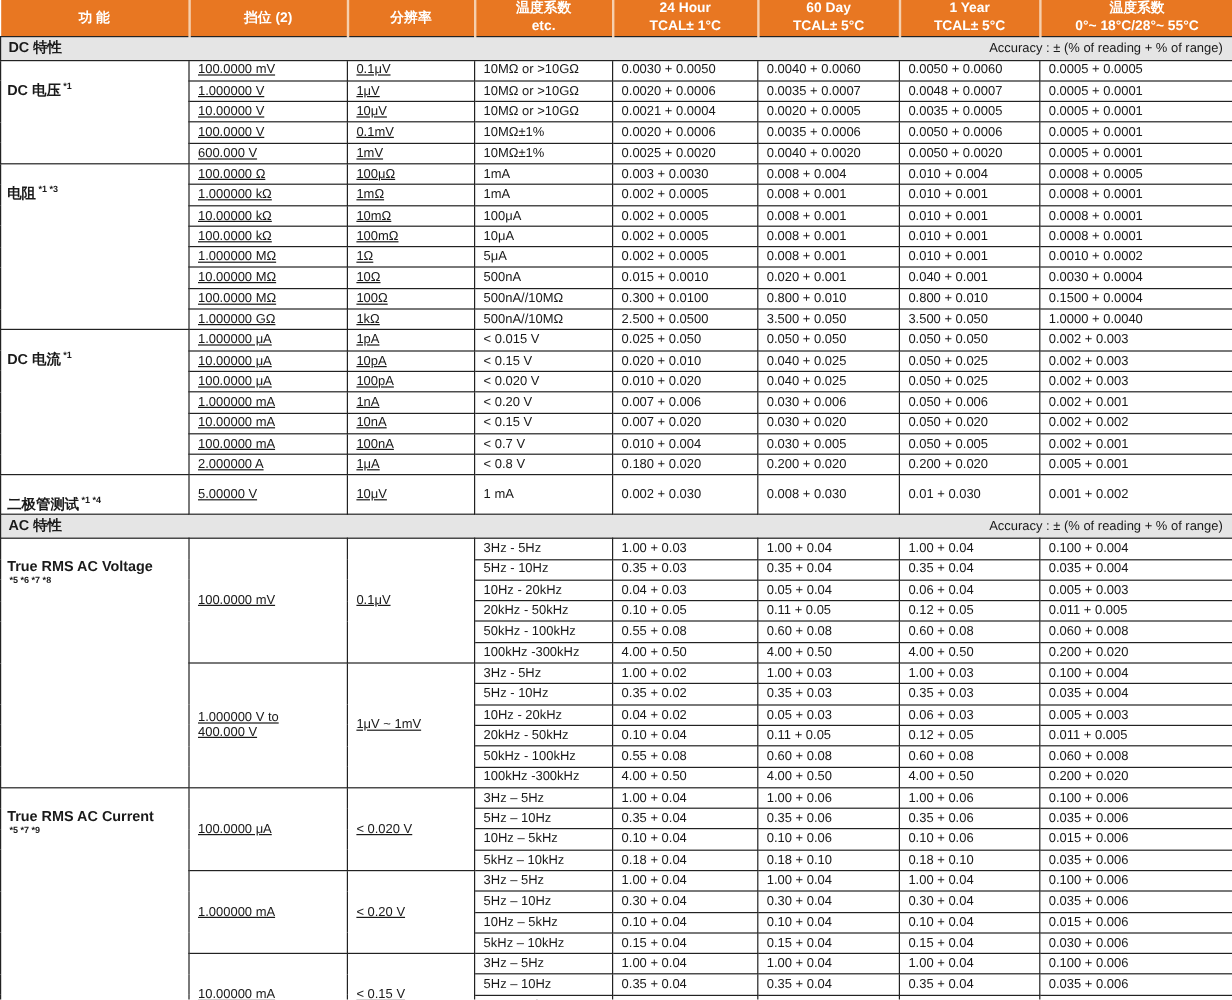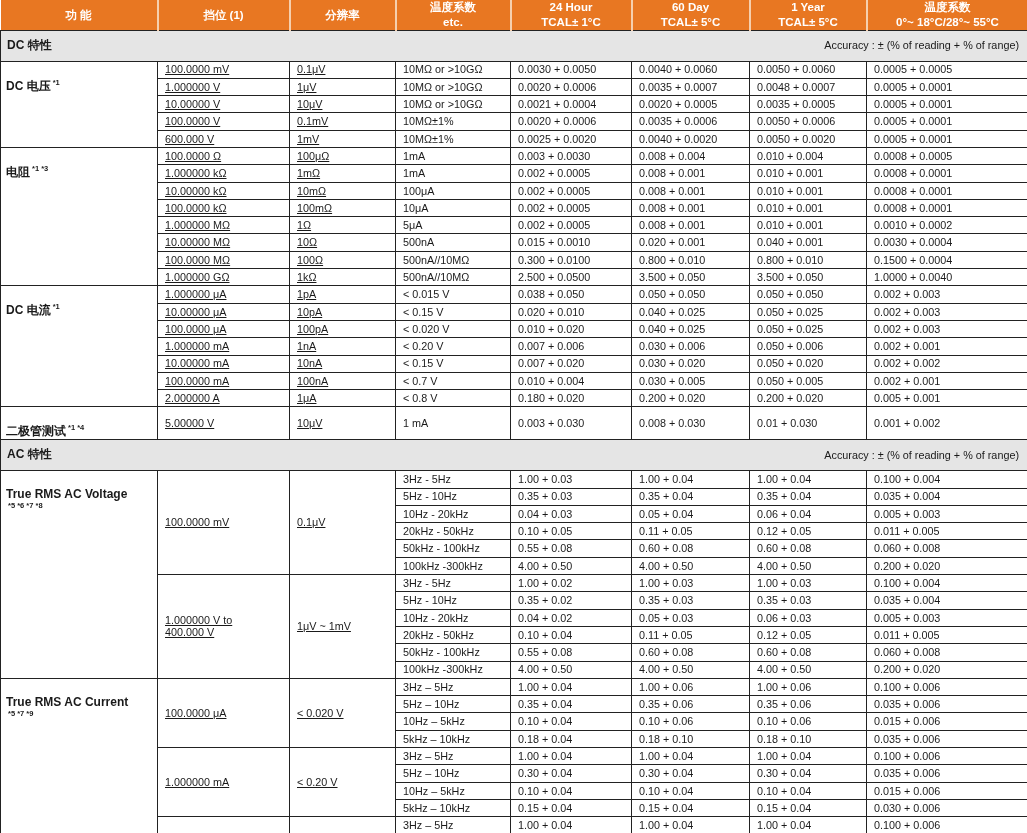--- a/index.html
+++ b/index.html
@@ -16,21 +16,21 @@
     height: 30px; line-height: 1.25; padding: 0 2px;
     white-space: pre-line; border: 0; border-left: 2px solid #f6cfad;
   }
   thead th:first-child { border-left: 0; }
   tbody td {
     border: 1px solid #222222; background: #ffffff;
     font-size: 10.8px; color: #1a1a1a; line-height: 1.15;
     padding: 0 7px; vertical-align: middle;
   }
   tr.data-row { height: 17.3px; }
-  tr.section-row { height: 31px; }
+  tr.section-row { height: 20px; }
   tr.section-row td { background: #E5E5E5; padding: 0 6px; }
   .section-inner { display: flex; justify-content: space-between; align-items: center; }
   .section-label { font-weight: bold; font-size: 12px; }
   .section-note { font-size: 10.8px; padding-right: 2px; margin-left: 35px; }
   td.function-cell {
     vertical-align: top; font-weight: bold; font-size: 12px;
     padding: 17px 4px 0 5px; line-height: 1.15;
   }
   sup.fn { font-size: 7.5px; font-weight: bold; margin-left: 2px; }
   td.range-cell, td.resolution-cell { white-space: pre-line; text-decoration: underline; }
@@ -46,21 +46,21 @@
       <col style="width: 106px;">
       <col style="width: 115px;">
       <col style="width: 121px;">
       <col style="width: 118px;">
       <col style="width: 117px;">
       <col style="width: 161px;">
     </colgroup>
   <thead>
       <tr>
         <th>功  能</th>
-        <th>挡位 (1)</th>
+        <th>挡位 (2)</th>
         <th>分辨率</th>
         <th>温度系数
 etc.</th>
         <th>24 Hour
 TCAL± 1°C</th>
         <th>60 Day
 TCAL± 5°C</th>
         <th>1 Year
 TCAL± 5°C</th>
         <th>温度系数
@@ -193,21 +193,21 @@
         <td class="value-cell">2.500 + 0.0500</td>
         <td class="value-cell">3.500 + 0.050</td>
         <td class="value-cell">3.500 + 0.050</td>
         <td class="value-cell">1.0000 + 0.0040</td>
       </tr>
       <tr class="data-row">
         <td class="function-cell" rowspan="7"><span class="fn-name">DC 电流</span><sup class="fn">*1</sup></td>
         <td class="range-cell" rowspan="1">1.000000 μA</td>
         <td class="resolution-cell" rowspan="1">1pA</td>
         <td class="value-cell">&lt; 0.015 V</td>
-        <td class="value-cell">0.038 + 0.050</td>
+        <td class="value-cell">0.025 + 0.050</td>
         <td class="value-cell">0.050 + 0.050</td>
         <td class="value-cell">0.050 + 0.050</td>
         <td class="value-cell">0.002 + 0.003</td>
       </tr>
       <tr class="data-row">
         <td class="range-cell" rowspan="1">10.00000 μA</td>
         <td class="resolution-cell" rowspan="1">10pA</td>
         <td class="value-cell">&lt; 0.15 V</td>
         <td class="value-cell">0.020 + 0.010</td>
         <td class="value-cell">0.040 + 0.025</td>
@@ -257,21 +257,21 @@
         <td class="value-cell">0.180 + 0.020</td>
         <td class="value-cell">0.200 + 0.020</td>
         <td class="value-cell">0.200 + 0.020</td>
         <td class="value-cell">0.005 + 0.001</td>
       </tr>
       <tr class="data-row">
         <td class="function-cell" rowspan="1"><span class="fn-name">二极管测试</span><sup class="fn">*1 *4</sup></td>
         <td class="range-cell" rowspan="1">5.00000 V</td>
         <td class="resolution-cell" rowspan="1">10μV</td>
         <td class="value-cell">1 mA</td>
-        <td class="value-cell">0.003 + 0.030</td>
+        <td class="value-cell">0.002 + 0.030</td>
         <td class="value-cell">0.008 + 0.030</td>
         <td class="value-cell">0.01 + 0.030</td>
         <td class="value-cell">0.001 + 0.002</td>
       </tr>
       <tr class="section-row">
         <td colspan="8">
           <div class="section-inner">
             <span class="section-label">AC 特性</span>
             <span class="section-note">Accuracy : ± (% of reading + % of range)</span>
           </div>

